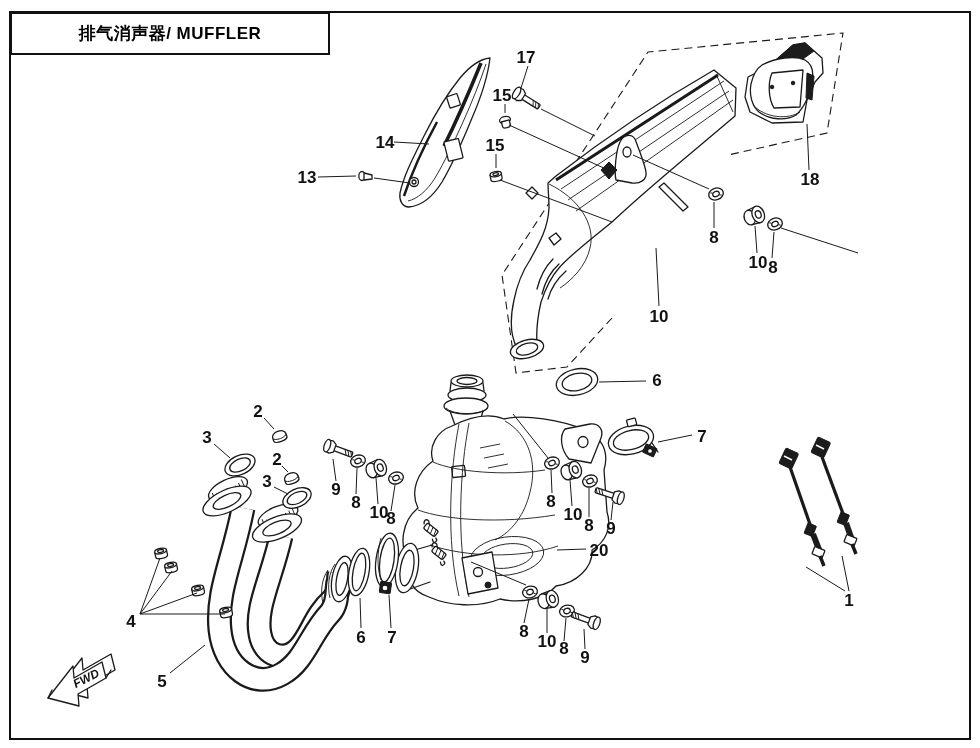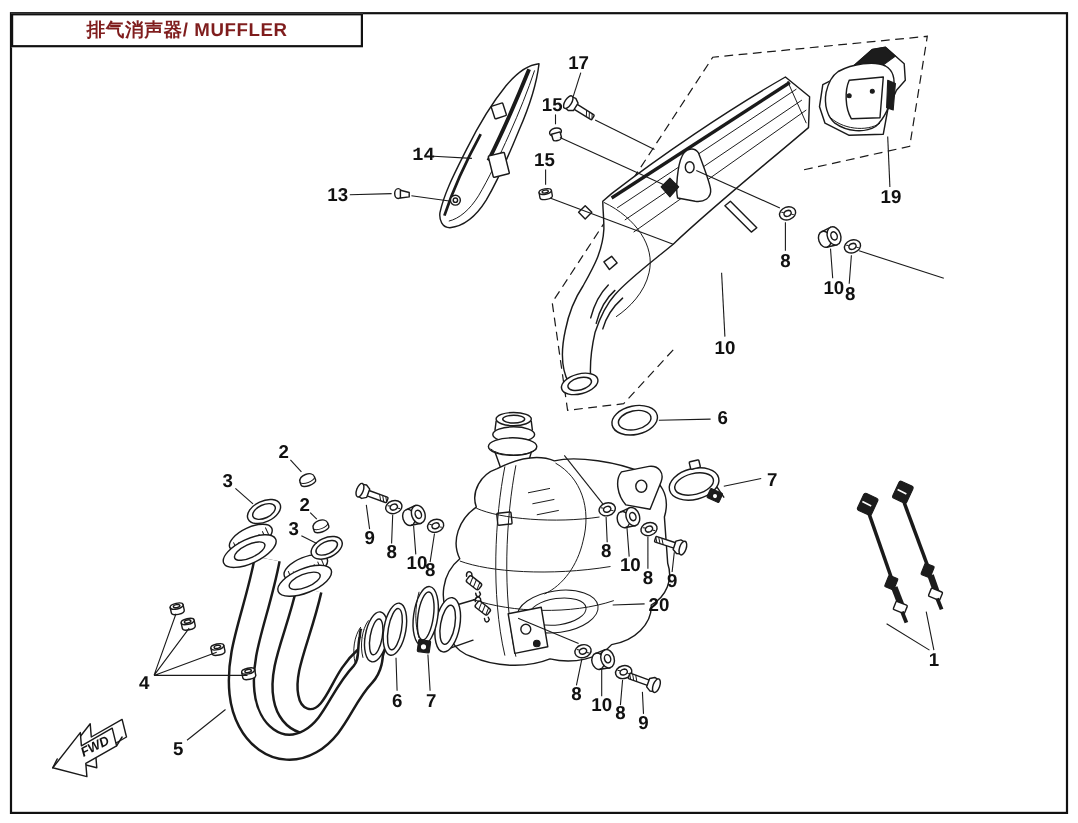--- a/index.html
+++ b/index.html
@@ -1,22 +1,22 @@
 <!DOCTYPE html>
 <html><head>
 <meta charset="utf-8">
 <style>
   html,body{margin:0;padding:0;background:#fff;}
   .stage{position:relative;width:980px;height:748px;background:#fff;overflow:hidden;
          font-family:"Liberation Sans","DejaVu Sans",sans-serif;}
   .stage svg{position:absolute;left:0;top:0;}
-  .title-box{position:absolute;left:10px;top:12px;width:320px;height:31px;
+  .title-box{position:absolute;left:10px;top:12px;width:320px;height:43px;
              border:2px solid #111;box-sizing:border-box;background:#fff;
              display:flex;align-items:center;justify-content:center;
-             font-size:17px;font-weight:bold;color:#7f1d1d;letter-spacing:.5px;}
+             font-size:17px;font-weight:bold;color:#000000;letter-spacing:.5px;}
   .callout-layer{position:absolute;left:0;top:0;width:784px;height:748px;pointer-events:none;}
   .callout{position:absolute;transform:translate(-50%,-50%);
            font-size:17px;font-weight:bold;color:#111;line-height:1;}
   
   .ln{fill:none;stroke:#1a1a1a;stroke-width:1.3;stroke-linejoin:round;stroke-linecap:round;}
   .fw{fill:#fff;stroke:#1a1a1a;stroke-width:1.3;stroke-linejoin:round;}
   .fd{fill:#1c1c1c;stroke:#1a1a1a;stroke-width:1;stroke-linejoin:round;}
   .thin{fill:none;stroke:#1a1a1a;stroke-width:.9;}
   .lead{fill:none;stroke:#1a1a1a;stroke-width:1;}
 </style>
@@ -304,23 +304,23 @@
 </svg>
 
 <div class="title-box">
   <span>排气消声器/ MUFFLER</span>
 </div>
 
 <div class="callout-layer">
       <span class="callout" style="left: 526px; top: 57px;">17</span>
       <span class="callout" style="left: 502px; top: 95px;">15</span>
       <span class="callout" style="left: 495px; top: 145px;">15</span>
-      <span class="callout" style="left: 385px; top: 142px; font-family: Liberation Mono, monospace;">14</span>
+      <span class="callout" style="left: 385px; top: 142px;">14</span>
       <span class="callout" style="left: 307px; top: 177px; text-align: center;">13</span>
-      <span class="callout" style="left: 810px; top: 179px;">19</span>
+      <span class="callout" style="left: 810px; top: 179px;">18</span>
       <span class="callout" style="left: 714px; top: 237px;">8</span>
       <span class="callout" style="left: 758px; top: 262px;">10</span>
       <span class="callout" style="left: 773px; top: 267px;">8</span>
       <span class="callout" style="left: 659px; top: 316px;">10</span>
       <span class="callout" style="left: 657px; top: 380px;">6</span>
       <span class="callout" style="left: 702px; top: 436px;">7</span>
       <span class="callout" style="left: 258px; top: 411px;">2</span>
       <span class="callout" style="left: 207px; top: 437px;">3</span>
       <span class="callout" style="left: 277px; top: 459px;">2</span>
       <span class="callout" style="left: 267px; top: 481px;">3</span>

